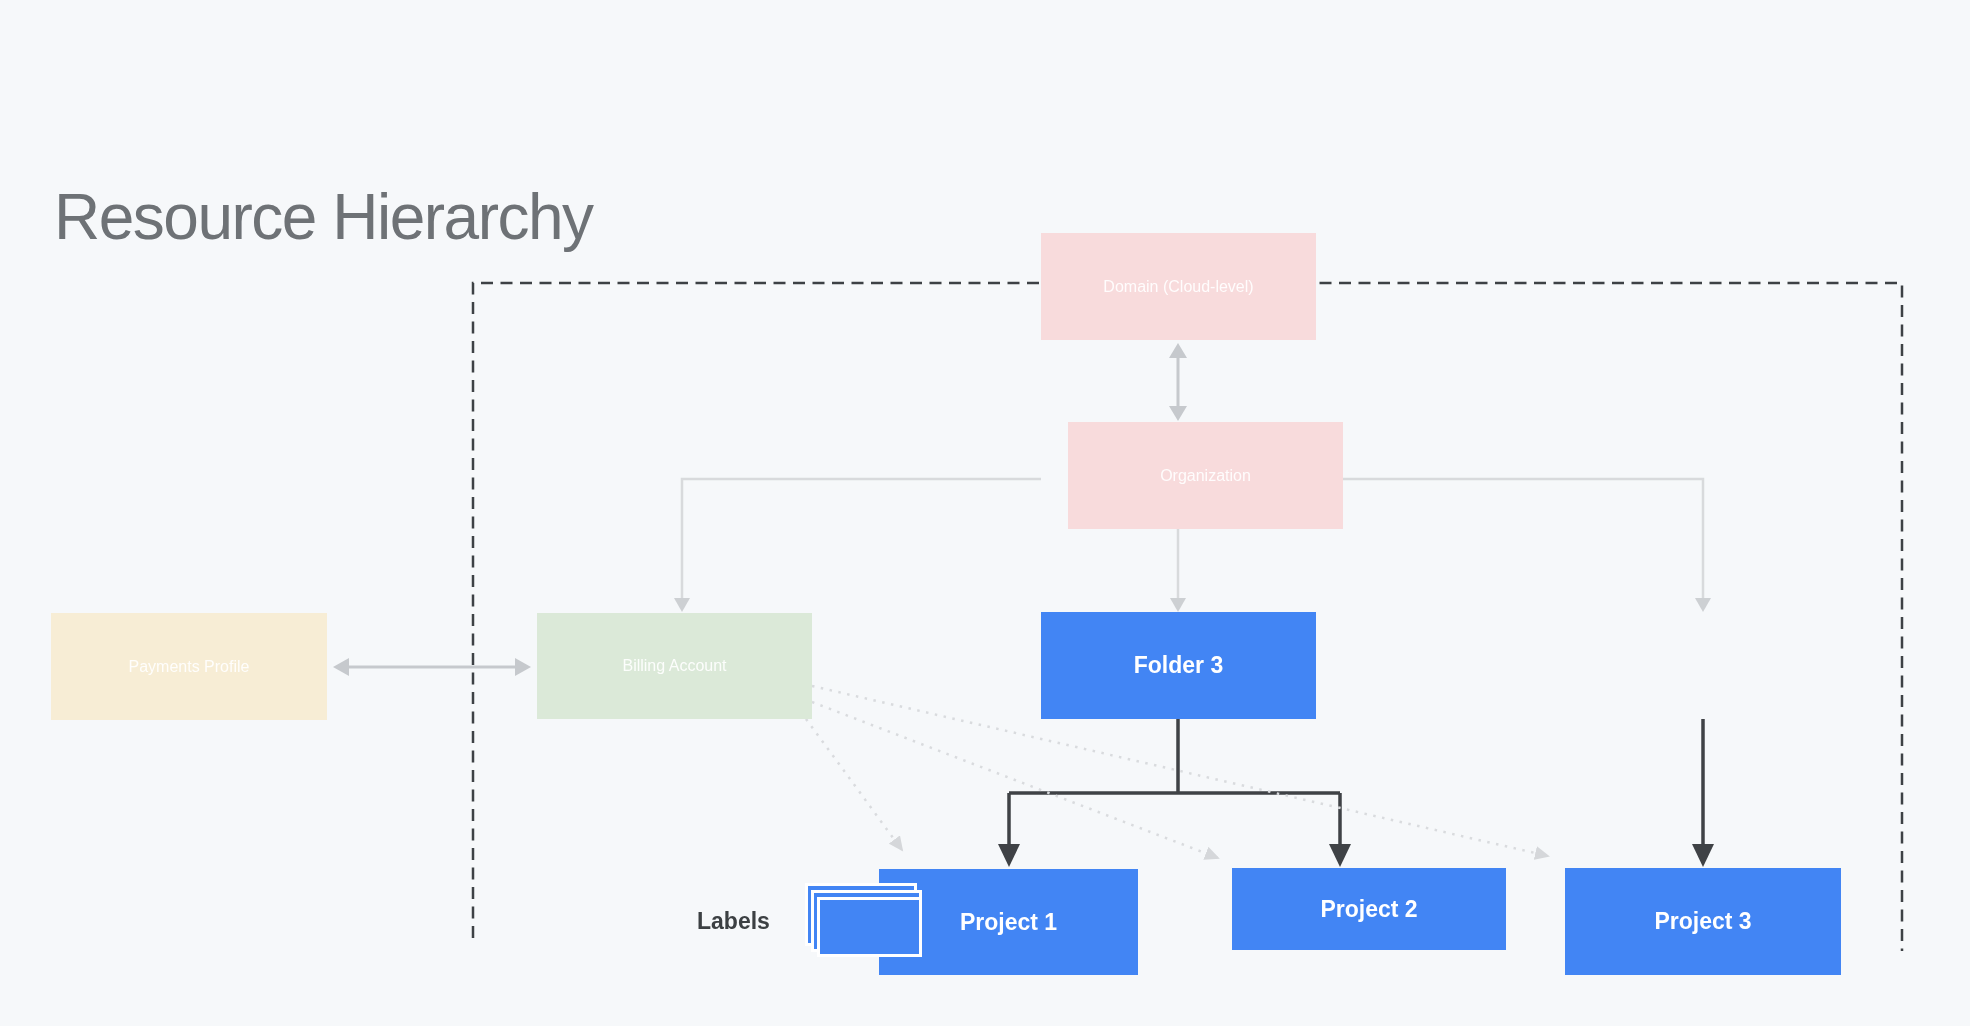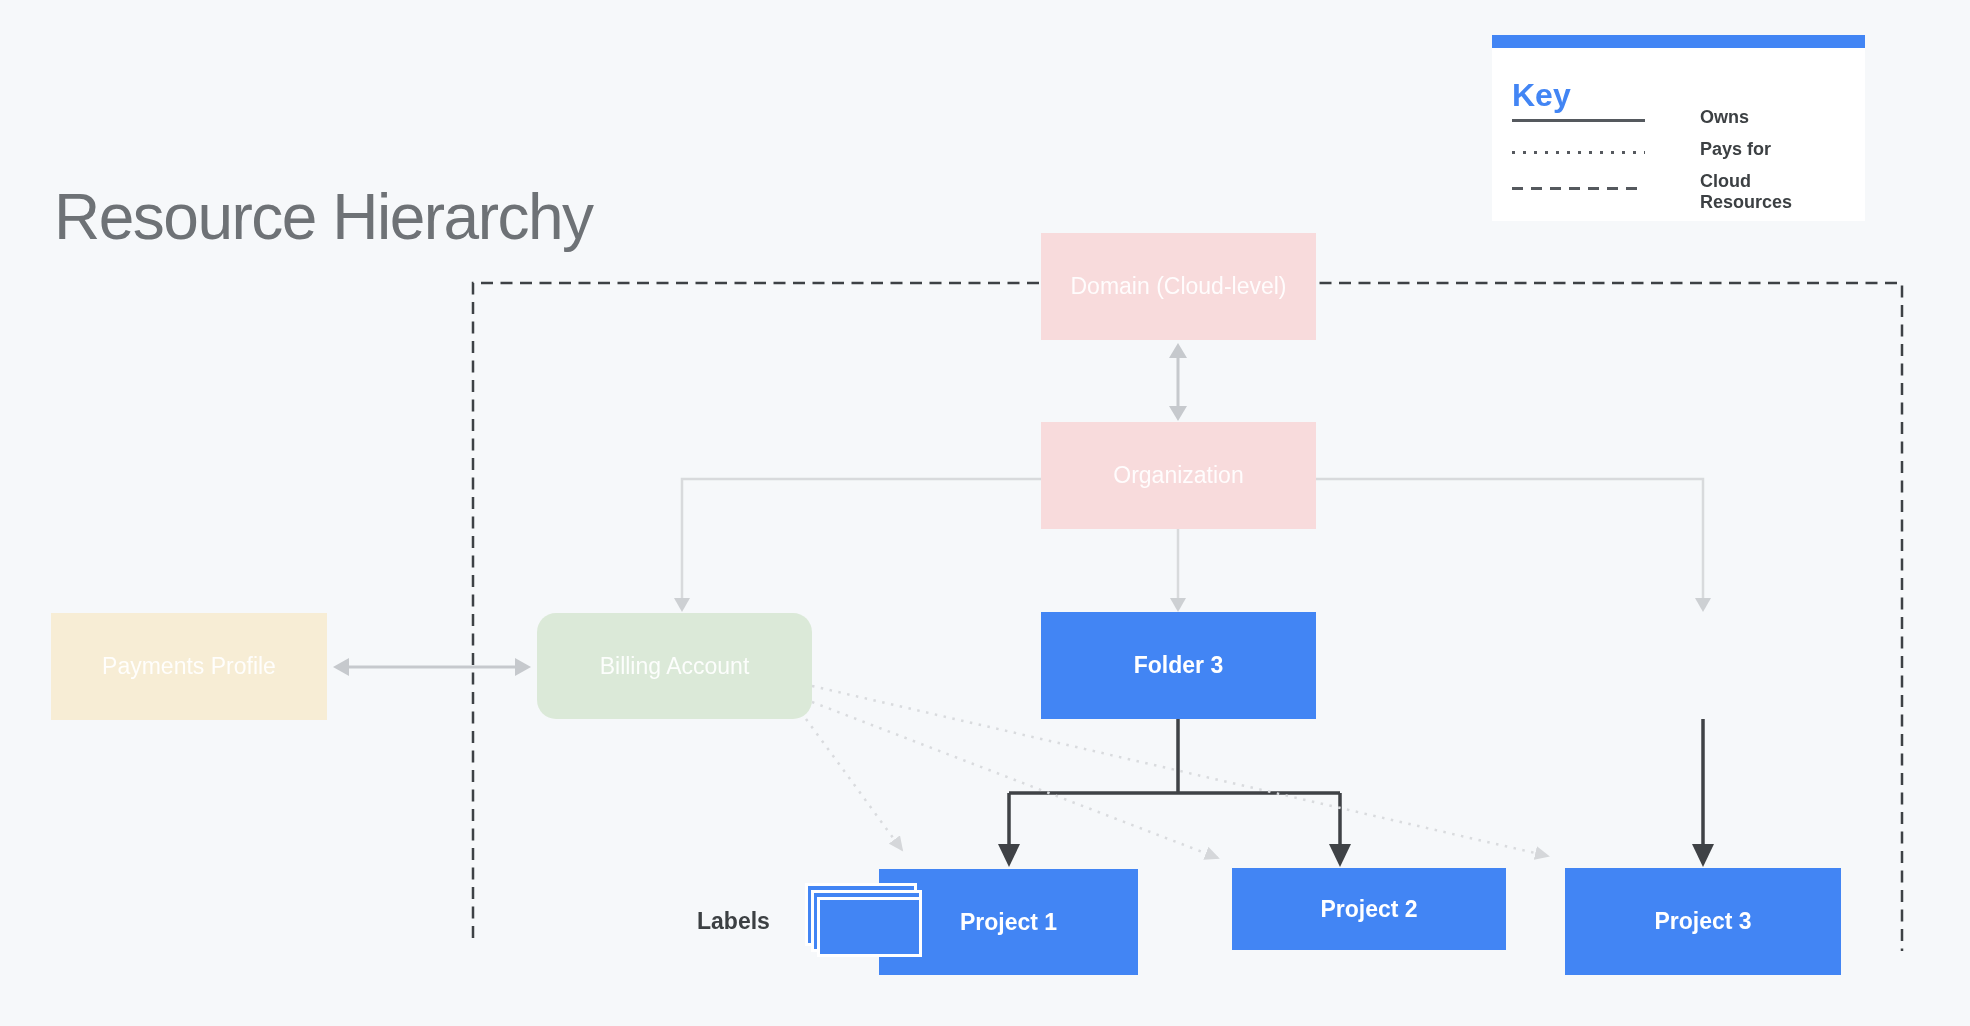--- a/index.html
+++ b/index.html
@@ -9,21 +9,21 @@
   }
   .page-title{
     position:absolute;left:54px;top:180px;font-size:64px;letter-spacing:-1.5px;
     color:#6e7276;font-weight:400;
   }
   svg.wires{position:absolute;left:0;top:0;z-index:1;}
   .node{
     position:absolute;z-index:2;display:flex;align-items:center;justify-content:center;
     text-align:center;box-sizing:border-box;
   }
-  .node.tint{font-size:23px;color:rgba(255,255,255,0.92);font-weight:400;}
+  .node.tint{font-size:16px;color:rgba(255,255,255,0.92);font-weight:400;}
   .node.blue{background:#4285f4;color:#ffffff;font-size:23px;font-weight:bold;}
   .pink{background:#f8dbdc;}
   .cream{background:#f7edd5;}
   .green{background:#dbe9d8;}
   .labels-caption{
     position:absolute;left:697px;top:908px;z-index:3;font-size:23px;font-weight:bold;color:#3c4043;
   }
   .label-card{
     position:absolute;z-index:3;background:#4285f4;border:3px solid #ffffff;box-sizing:border-box;
   }
@@ -82,29 +82,29 @@
 
     <path d="M812,686 L1548,856" fill="none" stroke="#d9dbde" stroke-width="2.5" stroke-dasharray="2.5 6.5" marker-end="url(#mdot)"></path>
     <path d="M812,702 L1218,858" fill="none" stroke="#d9dbde" stroke-width="2.5" stroke-dasharray="2.5 6.5" marker-end="url(#mdot)"></path>
     <path d="M806,719 L902,850" fill="none" stroke="#d9dbde" stroke-width="2.5" stroke-dasharray="2.5 6.5" marker-end="url(#mdot)"></path>
   </svg>
 
   <div class="node tint pink" style="left:1041px;top:233px;width:275px;height:107px;">
     <span>Domain (Cloud-level)</span>
   </div>
 
-  <div class="node tint pink" style="left:1041px;top:422px;width:275px;height:107px;">
+  <div class="node tint pink" style="left:1068px;top:422px;width:275px;height:107px;">
     <span>Organization</span>
   </div>
 
   <div class="node tint cream" style="left:51px;top:613px;width:276px;height:107px;">
     <span>Payments Profile</span>
   </div>
 
-  <div class="node tint green" style="left:537px;top:613px;width:275px;height:106px;border-radius:19px;">
+  <div class="node tint green" style="left:537px;top:613px;width:275px;height:106px;">
     <span>Billing Account</span>
   </div>
 
   <div class="node blue" style="left:1041px;top:612px;width:275px;height:107px;">
     <span>Folder 3</span>
   </div>
 
 
   <div class="node blue" style="left:879px;top:869px;width:259px;height:106px;">
     <span>Project 1</span>
@@ -116,27 +116,14 @@
 
   <div class="node blue" style="left:1565px;top:868px;width:276px;height:107px;">
     <span>Project 3</span>
   </div>
 
   <div class="labels-caption">Labels</div>
   <div class="label-card" style="left:805px;top:883px;width:112px;height:63px;"></div>
   <div class="label-card" style="left:811px;top:890px;width:111px;height:62px;"></div>
   <div class="label-card" style="left:817px;top:897px;width:105px;height:60px;"></div>
 
-  <div class="key">
-    <div class="key-bar"></div>
-    <div class="key-title">Key</div>
-
-    <div class="key-sample solid" style="top:84px;"></div>
-    <div class="key-label" style="top:72px;">Owns</div>
-
-    <div class="key-sample dotted" style="top:116px;"></div>
-    <div class="key-label" style="top:104px;">Pays for</div>
-
-    <div class="key-sample dashed" style="top:152px;"></div>
-    <div class="key-label" style="top:136px;">Cloud Resources</div>
-  </div>
 
 </div>
 
 </body></html>

